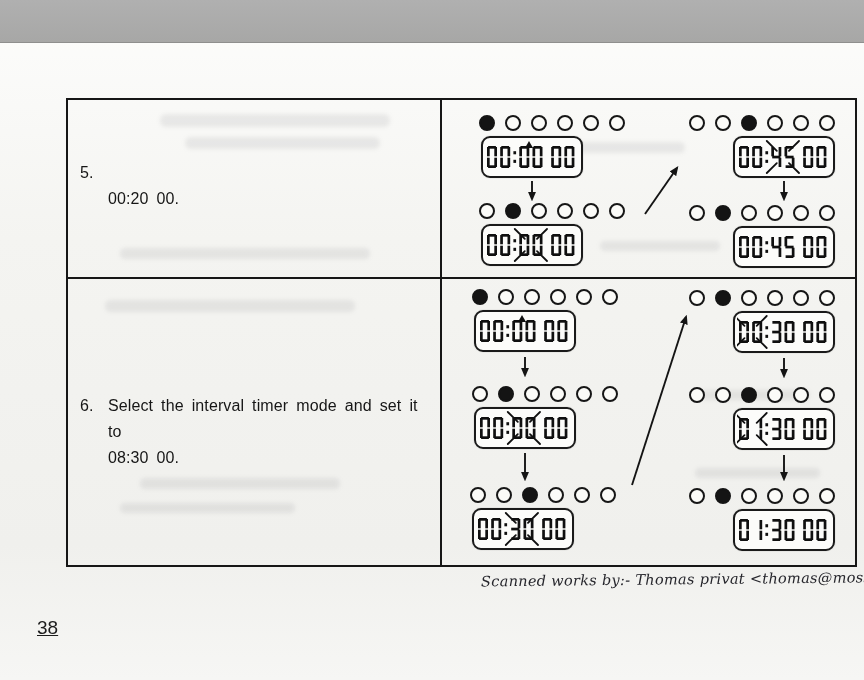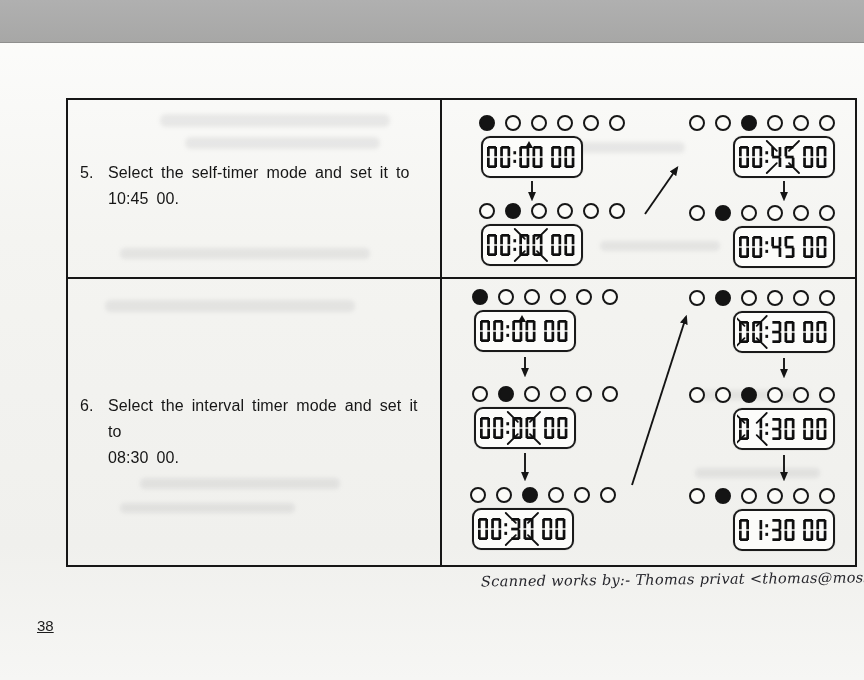--- a/index.html
+++ b/index.html
@@ -24,21 +24,21 @@
   .dot.filled{background:#141414;border-color:#141414;}
   .lcd{position:relative;width:102px;height:42px;box-sizing:border-box;border:2px solid #1a1a1a;border-radius:9px;background:#fcfcfa;display:flex;align-items:center;justify-content:center;box-shadow:0 0 0 1px rgba(0,0,0,0.04);}
   .a-left .lcd{align-self:flex-start;margin-left:2px;}
   .a-right .lcd{align-self:flex-end;}
   .cursor{display:none;position:absolute;top:3px;left:42px;width:0;height:0;border-left:4.5px solid transparent;border-right:4.5px solid transparent;border-bottom:7px solid #101010;}
   .lcd-digits{display:flex;align-items:center;}
   .arr{position:absolute;}
   .arr line{stroke:#141414;stroke-width:1.9;}
   
   .footer-credit{position:absolute;left:481px;top:571px;font-family:"DejaVu Serif","Liberation Serif",serif;font-style:italic;font-size:14.5px;letter-spacing:.3px;color:#26262c;transform:rotate(-.6deg);white-space:nowrap;}
-  .page-number{position:absolute;left:37px;top:617px;font-size:15px;color:#1c1c1c;text-decoration:underline;}
+  .page-number{position:absolute;left:37px;top:617px;font-size:19px;color:#1c1c1c;text-decoration:underline;}
   
   .bleed{position:absolute;background:rgba(90,90,95,.10);border-radius:6px;filter:blur(2px);}
 </style>
 </head>
 <body>
 
 <div class="screen">
 
   <svg width="0" height="0" style="position:absolute">
     <defs>
@@ -60,22 +60,22 @@
   <div class="bleed" style="left:120px;top:503px;width:175px;height:10px;"></div>
   <div class="bleed" style="left:700px;top:390px;width:110px;height:10px;"></div>
   <div class="bleed" style="left:695px;top:468px;width:125px;height:10px;"></div>
 
   <div class="manual-table">
 
     <div class="cell c-tl">
       <div class="step">
         <span class="step-num">5.</span>
         <span class="step-lines">
-          <span>Select the self-timer mode and set it to</span><br>
-          <span>10:45 00.</span>
+          <br>
+          <span>00:20 00.</span>
         </span>
       </div>
     </div>
 
     <div class="cell c-tr">
       <div class="panel a-left" style="left:37px;top:15px;">
         <div class="dots">
             <span class="dot filled"></span>
             <span class="dot"></span>
             <span class="dot"></span>

